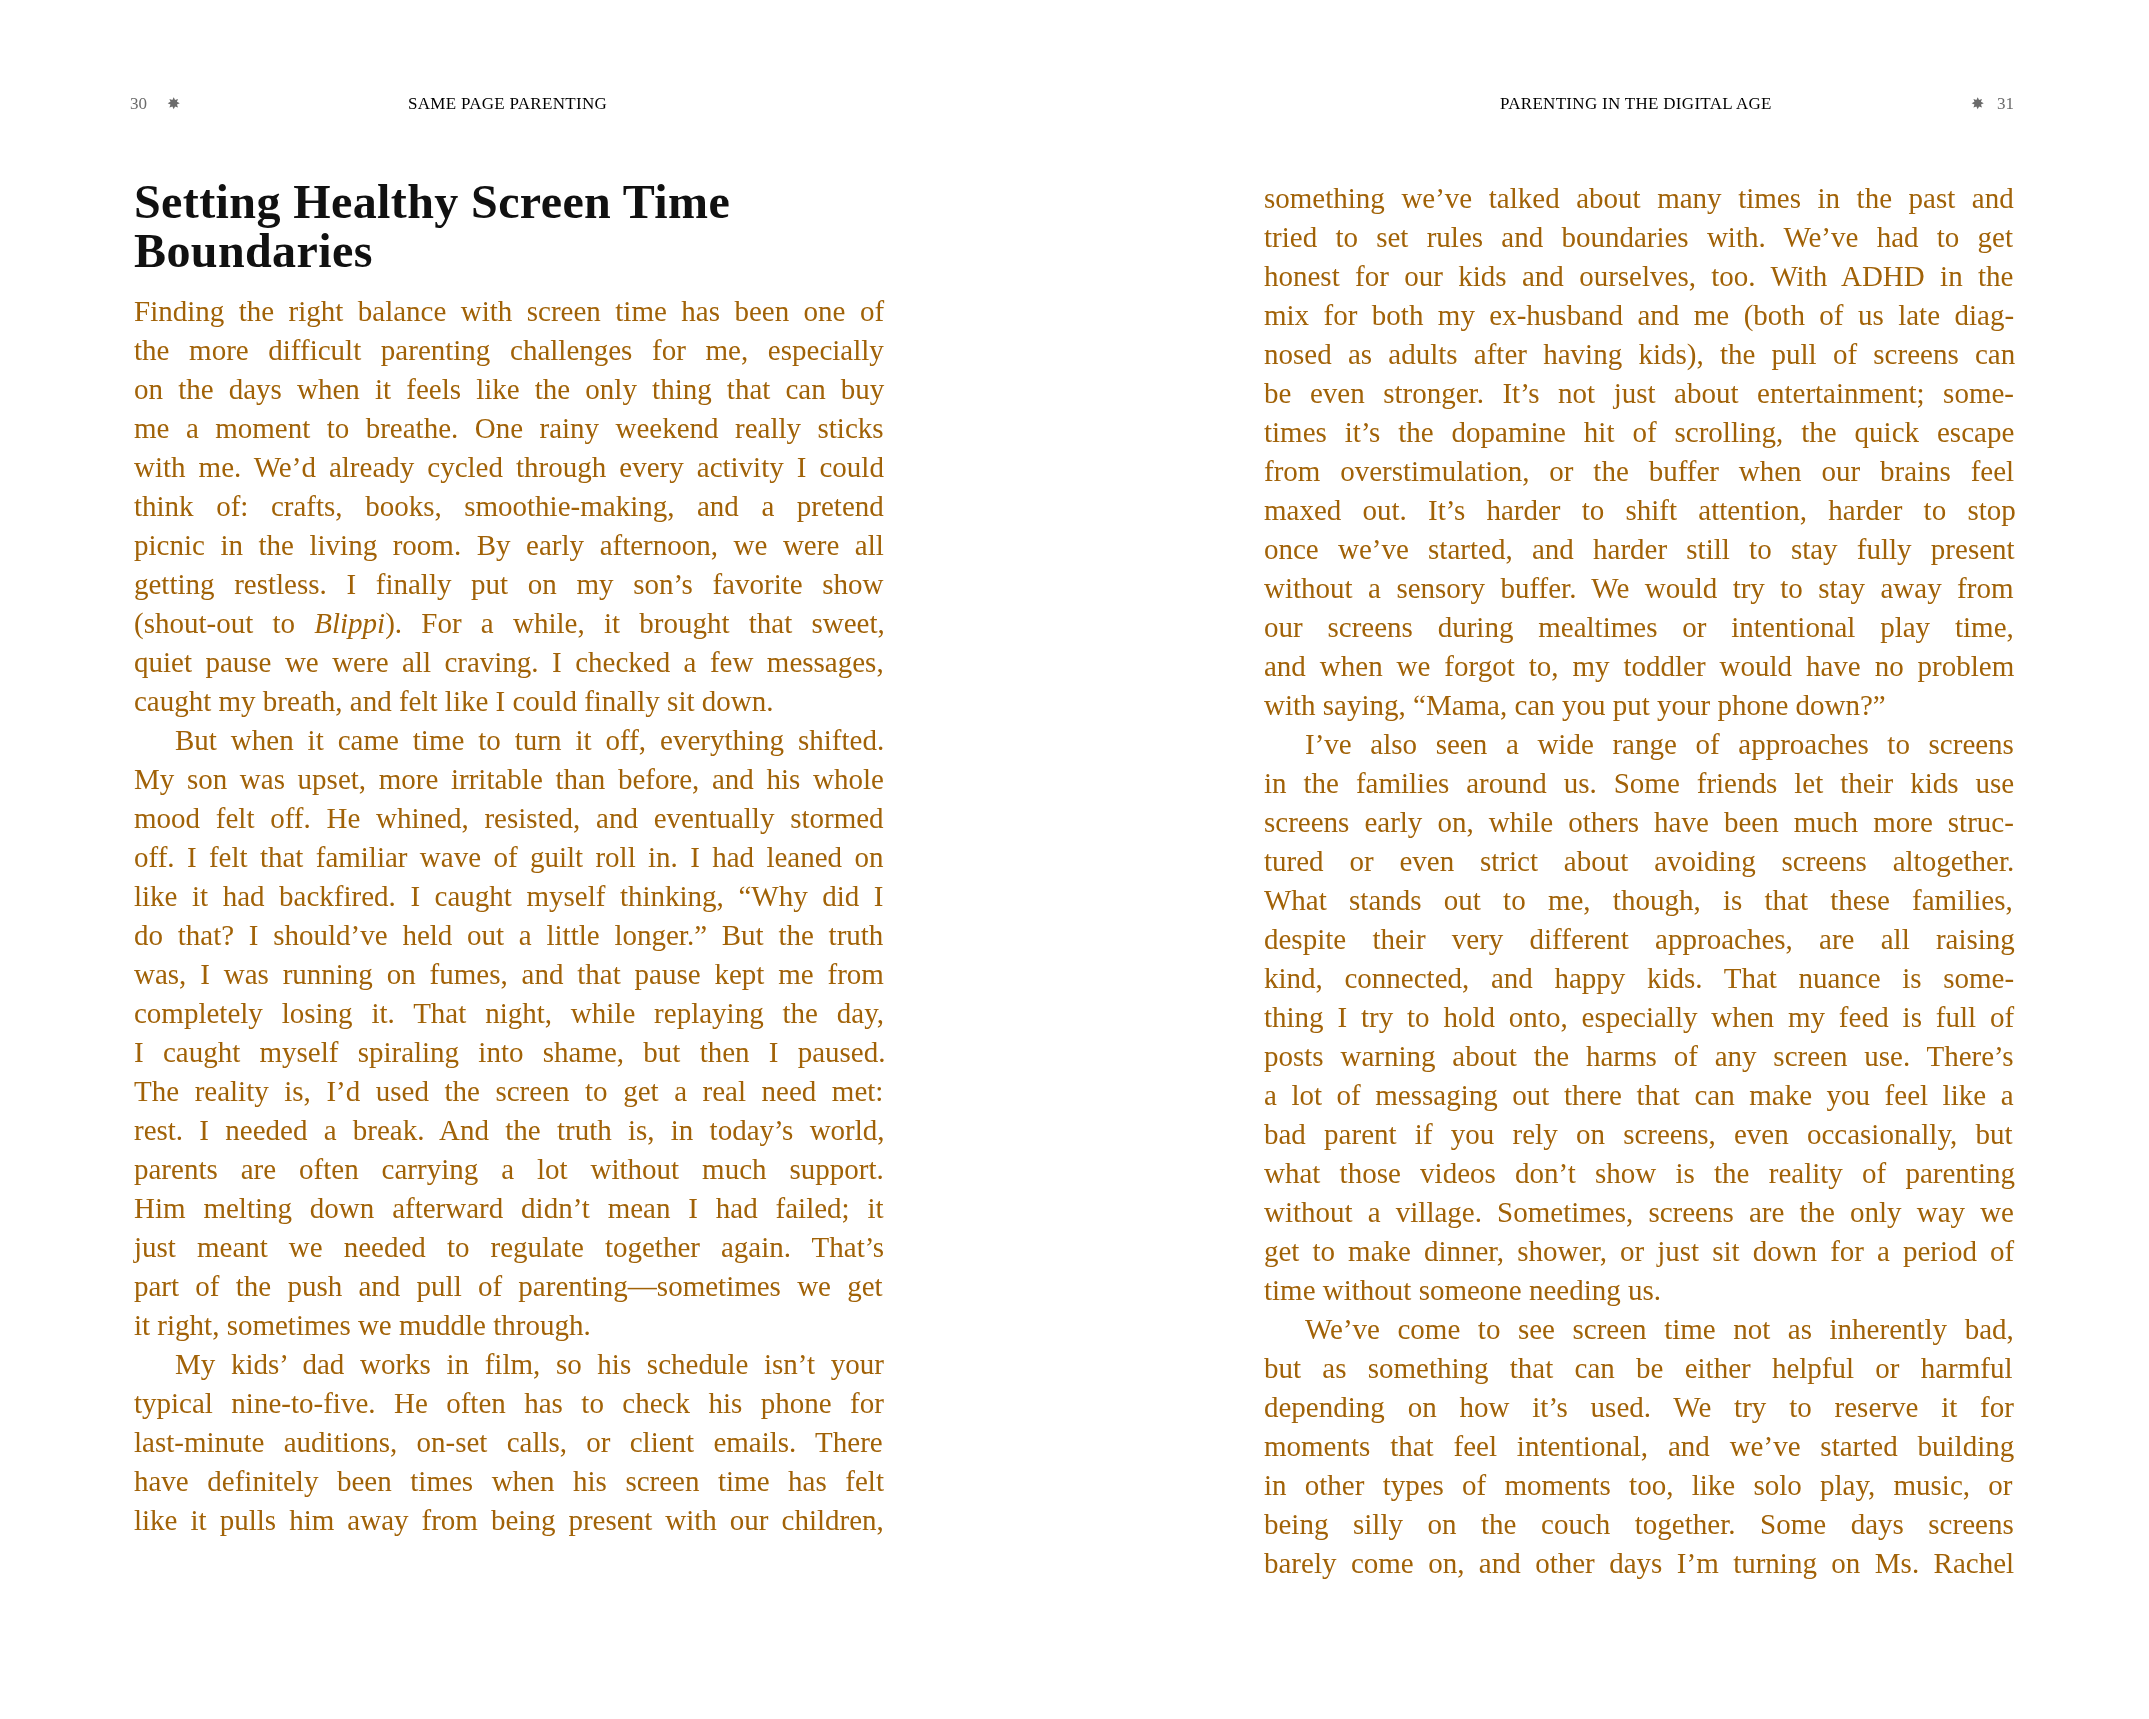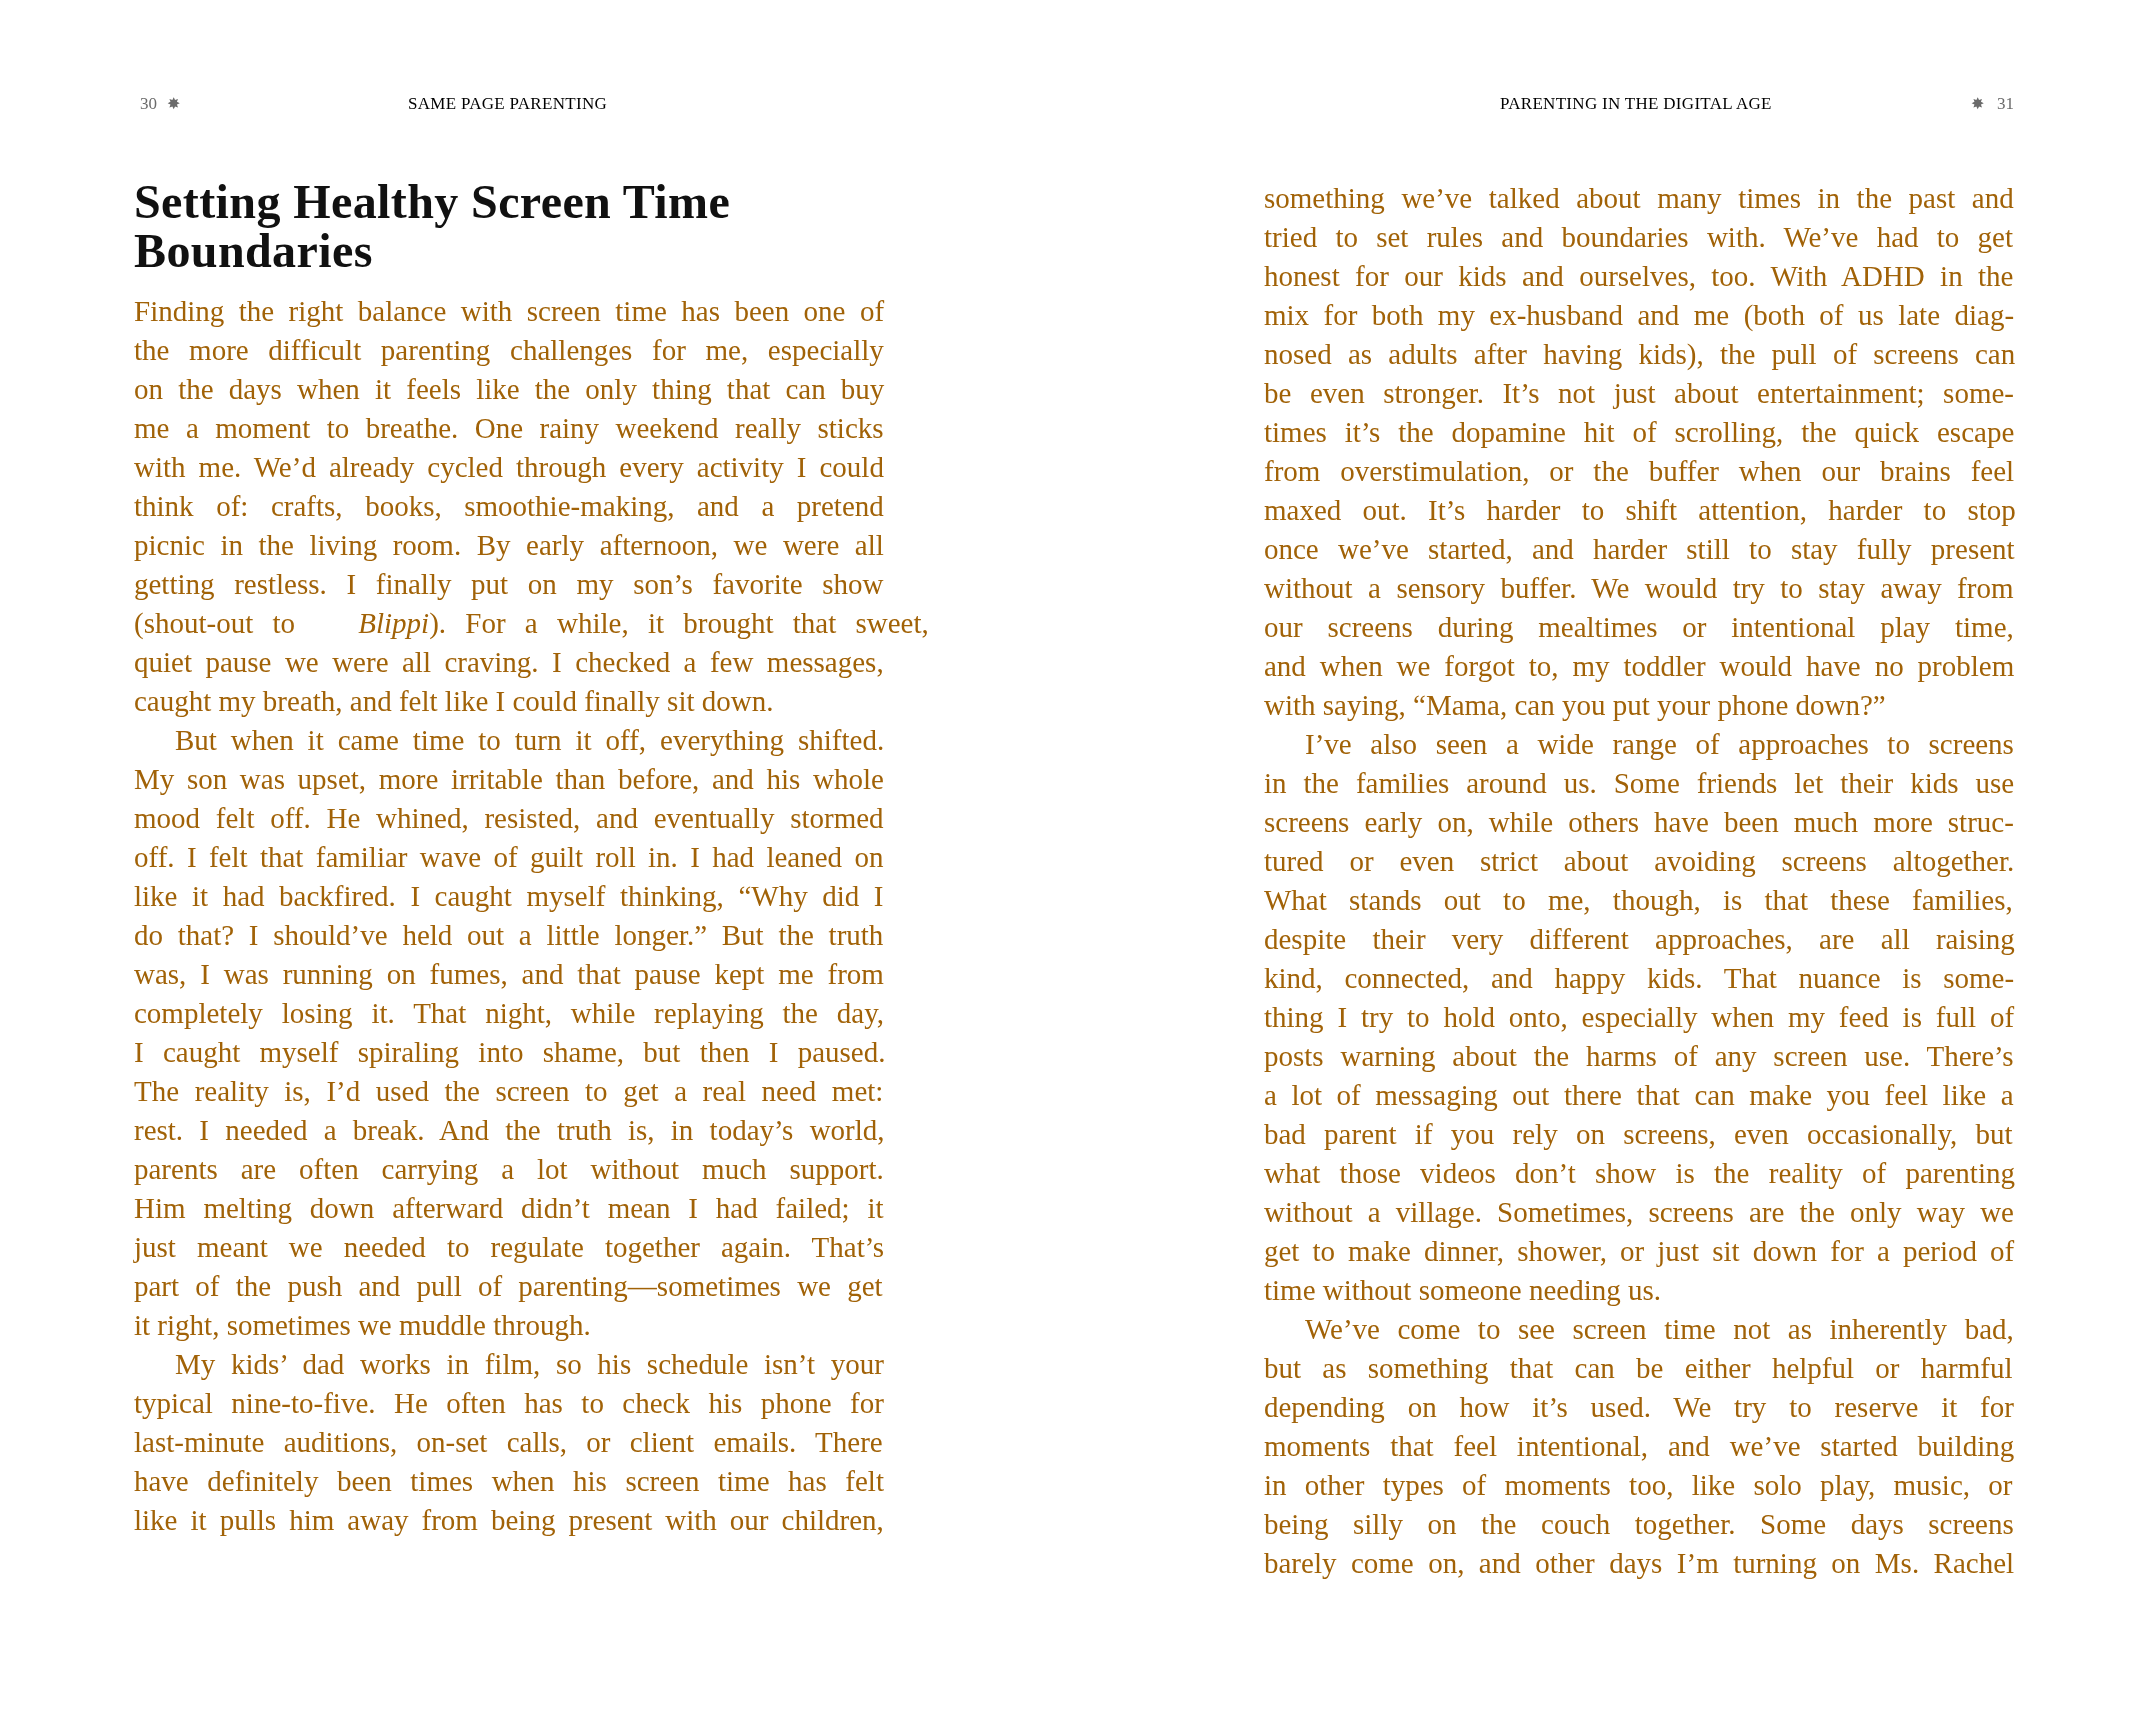--- a/index.html
+++ b/index.html
@@ -11,27 +11,27 @@
   .folio { position: absolute; top: 90px; height: 27px; font-family: "Liberation Serif", serif; font-size: 17px; color: #6b6b6b; line-height: 27px; }
   .star { position: absolute; top: 90px; height: 27px; line-height: 27px; font-size: 16px; color: #6b6b6b; }
   .chapter-title { position: absolute; left: 134px; top: 177px; width: 770px; margin: 0; font-family: "Liberation Serif", serif; font-weight: bold; font-size: 49px; line-height: 49px; letter-spacing: 0.4px; color: #111; transform: scaleX(0.98); transform-origin: left; }
   .chapter-title span { display: block; }
   .body-text { position: absolute; width: 752px; font-family: "Liberation Serif", serif; font-size: 29px; line-height: 39px; color: #a16207; }
   .body-left { left: 134px; top: 292px; }
   .body-right { left: 1264px; top: 179px; }
   .line { display: block; height: 39px; white-space: nowrap; text-align: justify; text-align-last: justify; overflow: visible; }
   .line.last { text-align-last: left; }
   .line.indent { padding-left: 41px; }
-  .line em { font-style: italic; margin-left: 44px; }
+  .line em { font-style: italic; }
 </style>
 </head>
 <body>
 
 <div class="page page-left">
-  <span class="folio" style="left:140px;">30</span>
+  <span class="folio" style="left:130px;">30</span>
   <span class="star" style="left:167px;">✸</span>
   <span class="running-head" style="left:408px;">SAME PAGE PARENTING</span>
   <h1 class="chapter-title">
     <span>Setting Healthy Screen Time</span>
     <span>Boundaries</span>
   </h1>
   <div class="body-text body-left" id="body-left">
       <span class="line" style="word-spacing: 7.2px; text-align-last: left;">Finding the right balance with screen time has been one of</span>
       <span class="line" style="word-spacing: 12.4px; text-align-last: left;">the more difficult parenting challenges for me, especially</span>
       <span class="line" style="word-spacing: 7.9px; text-align-last: left;">on the days when it feels like the only thing that can buy</span>

